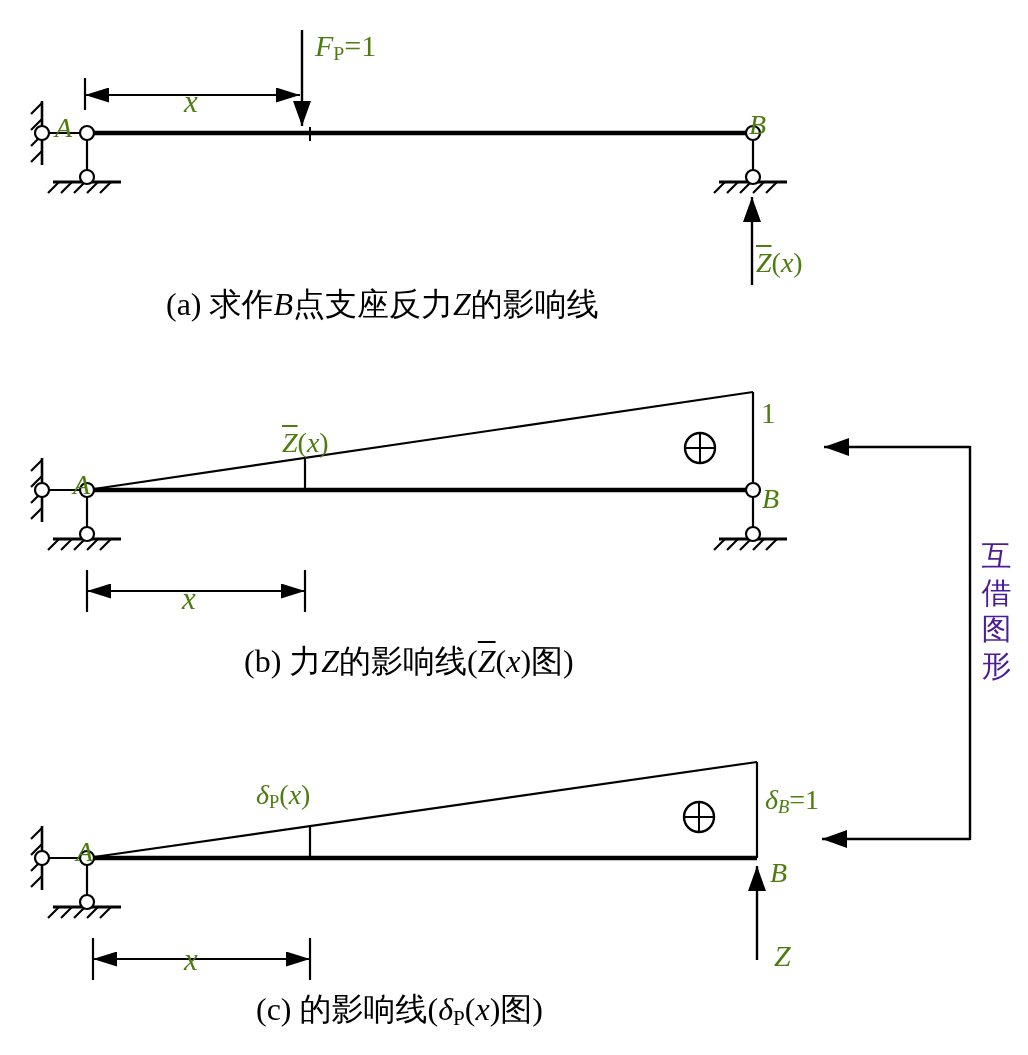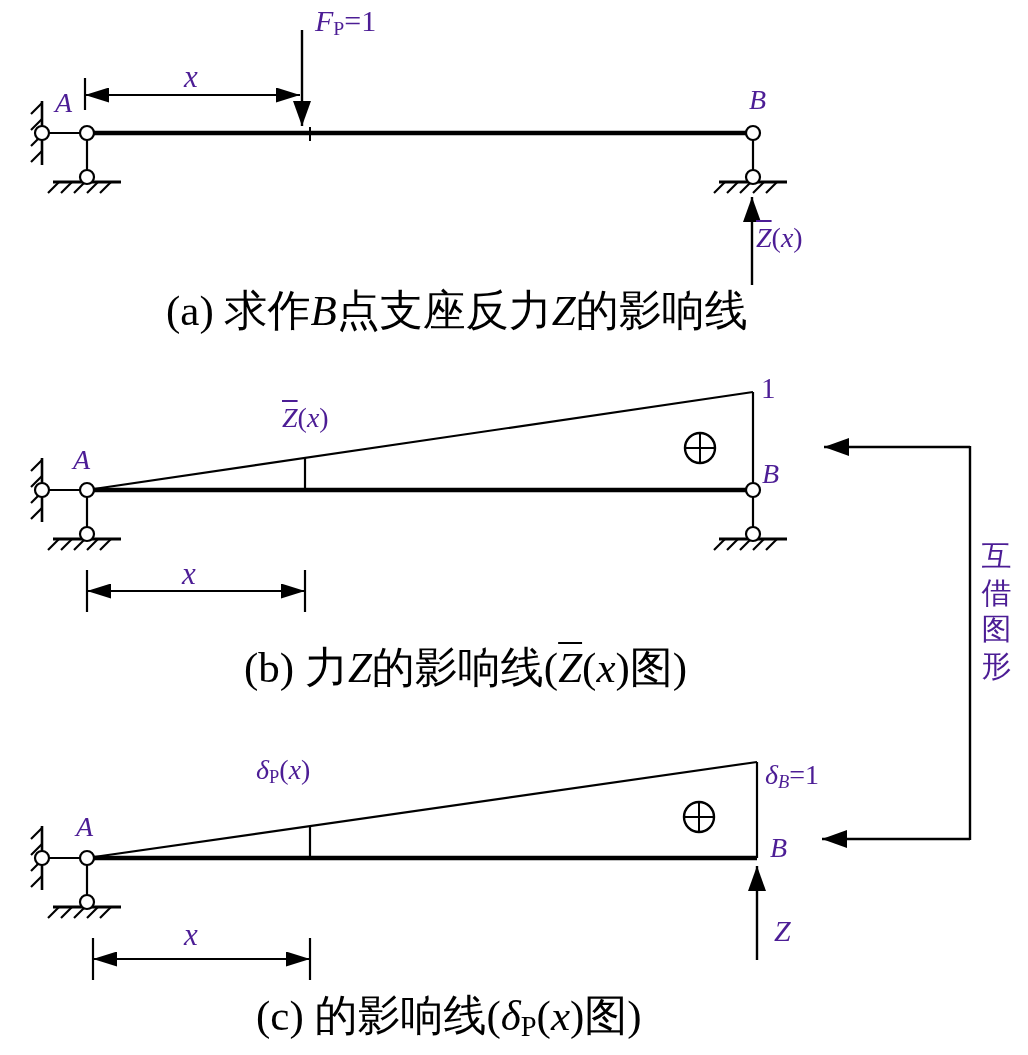--- a/index.html
+++ b/index.html
@@ -1,20 +1,20 @@
 <!DOCTYPE html>
 <html><head>
 <meta charset="utf-8">
 <style>
   html,body{margin:0;padding:0;background:#fff;}
   #fig{position:relative;width:1028px;height:1055px;background:#fff;overflow:hidden;
        font-family:"Liberation Serif","DejaVu Serif",serif;color:#000;}
   #linework{position:absolute;left:0;top:0;}
-  .lbl{position:absolute;font-size:28px;line-height:1;white-space:nowrap;color:#4c1d95;}
-  .cap{position:absolute;font-size:43px;line-height:1.15;white-space:nowrap;color:#000;}
+  .lbl{position:absolute;font-size:28px;line-height:1;white-space:nowrap;color:#4d7c0f;margin-top:25px;}
+  .cap{position:absolute;font-size:32px;line-height:1.15;white-space:nowrap;color:#000;}
   .it{font-style:italic;}
   .sb{font-size:0.66em;vertical-align:-0.22em;}
   .ovl{text-decoration:overline;text-decoration-thickness:1.5px;}
   .f30{font-size:30px;}
   .f31{font-size:31px;}
   .f29{font-size:29px;}
   .vtext{position:absolute;left:980px;top:538px;width:33px;font-size:30px;line-height:36.5px;
          word-break:break-all;text-align:center;color:#4c1d95;}
 </style>
 </head>

